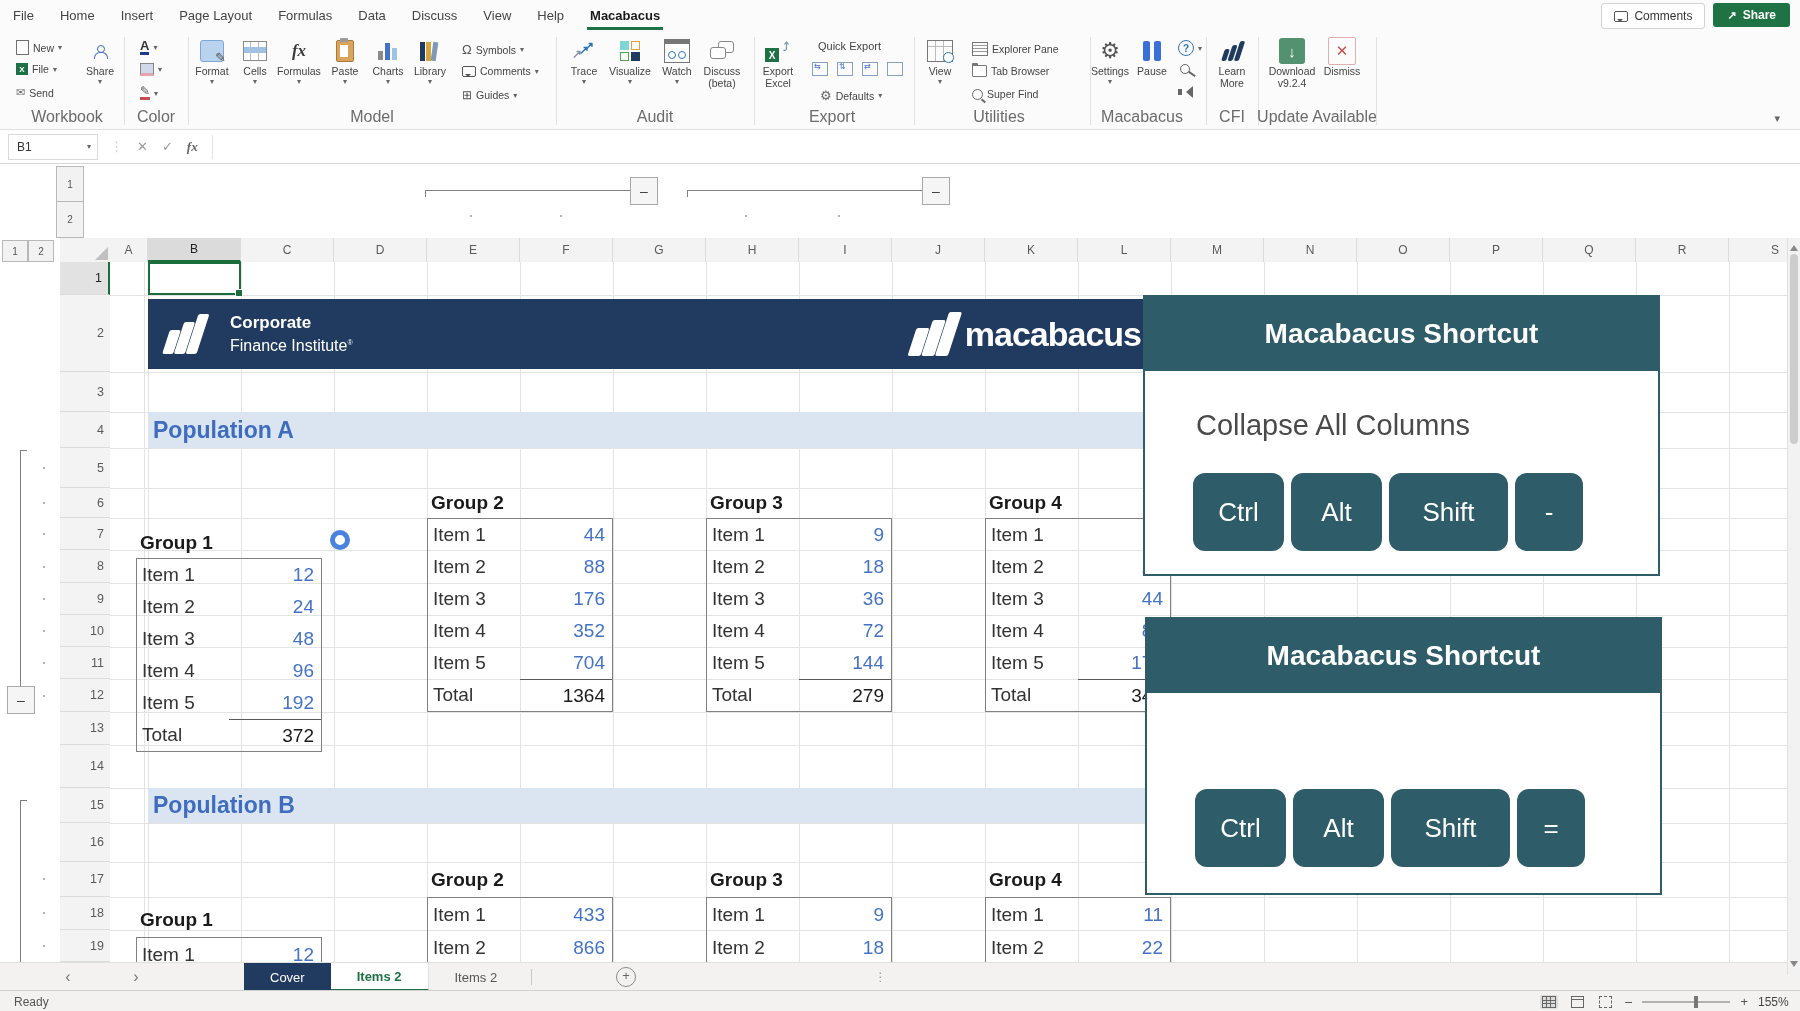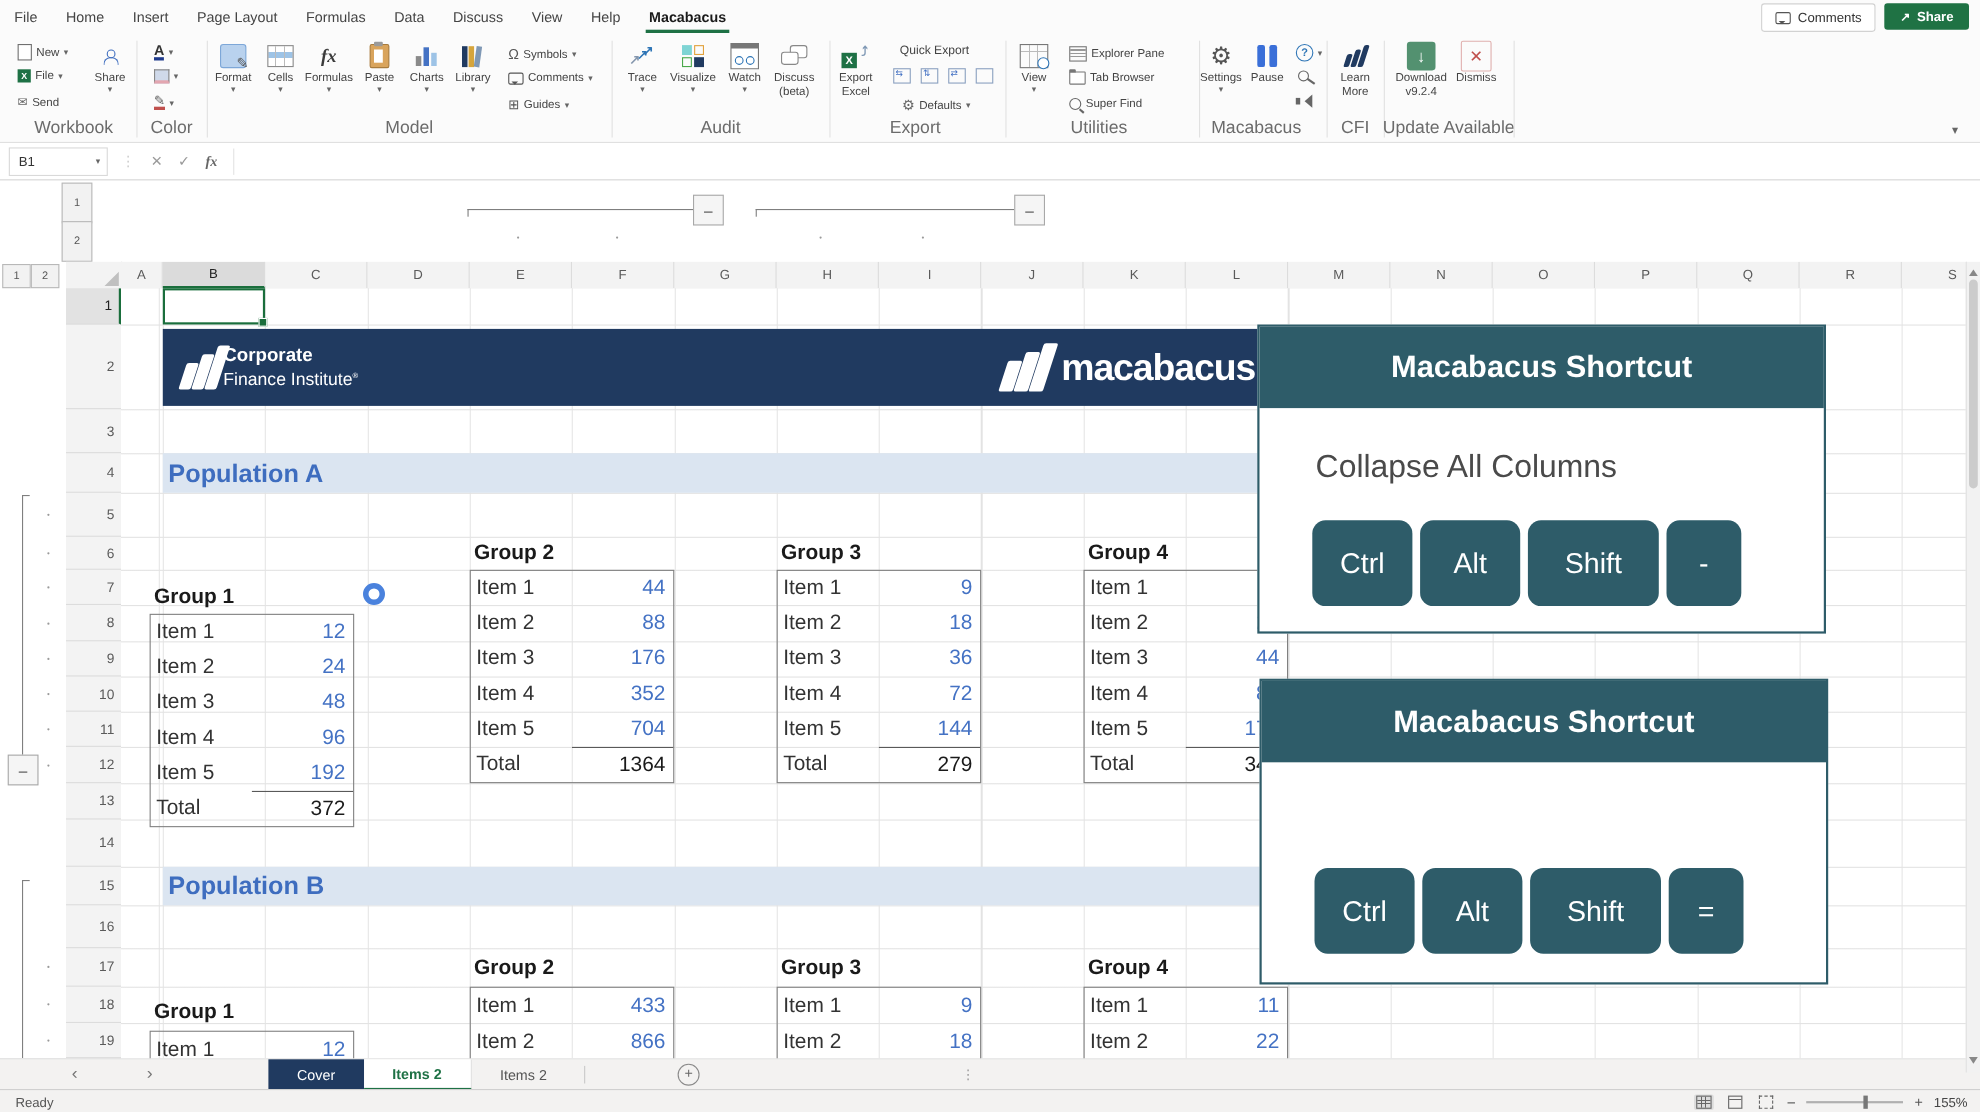--- a/index.html
+++ b/index.html
@@ -179,21 +179,21 @@
       linear-gradient(#e3e3e3,#e3e3e3),linear-gradient(#e3e3e3,#e3e3e3),linear-gradient(#e3e3e3,#e3e3e3),
       linear-gradient(#e3e3e3,#e3e3e3),linear-gradient(#e3e3e3,#e3e3e3),linear-gradient(#e3e3e3,#e3e3e3);
     background-repeat:repeat,no-repeat,no-repeat,no-repeat,no-repeat,no-repeat,no-repeat,no-repeat,no-repeat,
       no-repeat,no-repeat,no-repeat,no-repeat,no-repeat,no-repeat,no-repeat,no-repeat,no-repeat,no-repeat;
     background-size:auto,100% 1px,100% 1px,100% 1px,100% 1px,100% 1px,100% 1px,100% 1px,100% 1px,100% 1px,
       100% 1px,100% 1px,100% 1px,100% 1px,100% 1px,100% 1px,100% 1px,100% 1px,100% 1px;
     background-position:38px 0,0 33px,0 110px,0 150px,0 186px,0 226px,0 256px,0 288px,0 321px,0 353px,0 385px,
       0 417px,0 450px,0 483px,0 526px,0 561px,0 600px,0 635px,0 668px;}
   .banner{position:absolute;left:148px;top:299px;width:1023px;height:70px;background:#203a60;z-index:2;
       display:flex;align-items:center;justify-content:space-between;padding:0 18px;box-sizing:border-box;color:#fff;}
-  .cfi{display:flex;align-items:center;gap:0;}
+  .cfi{display:flex;align-items:center;gap:27px;}
   .cfi .bars i{width:11px;background:#fff;}
   .cfi .bars i:nth-child(1){height:24px;}
   .cfi .bars i:nth-child(2){height:32px;}
   .cfi .bars i:nth-child(3){height:40px;}
   .cfi-t1{font-size:17px;font-weight:bold;line-height:20px;}
   .cfi-t2{font-size:16px;line-height:19px;}
   .reg{font-size:7px;vertical-align:super;}
   .mcb{display:flex;align-items:center;gap:10px;margin-right:12px;}
   .mcb .bars i{width:13px;background:#fff;}
   .mcb .bars i:nth-child(1){height:28px;}

